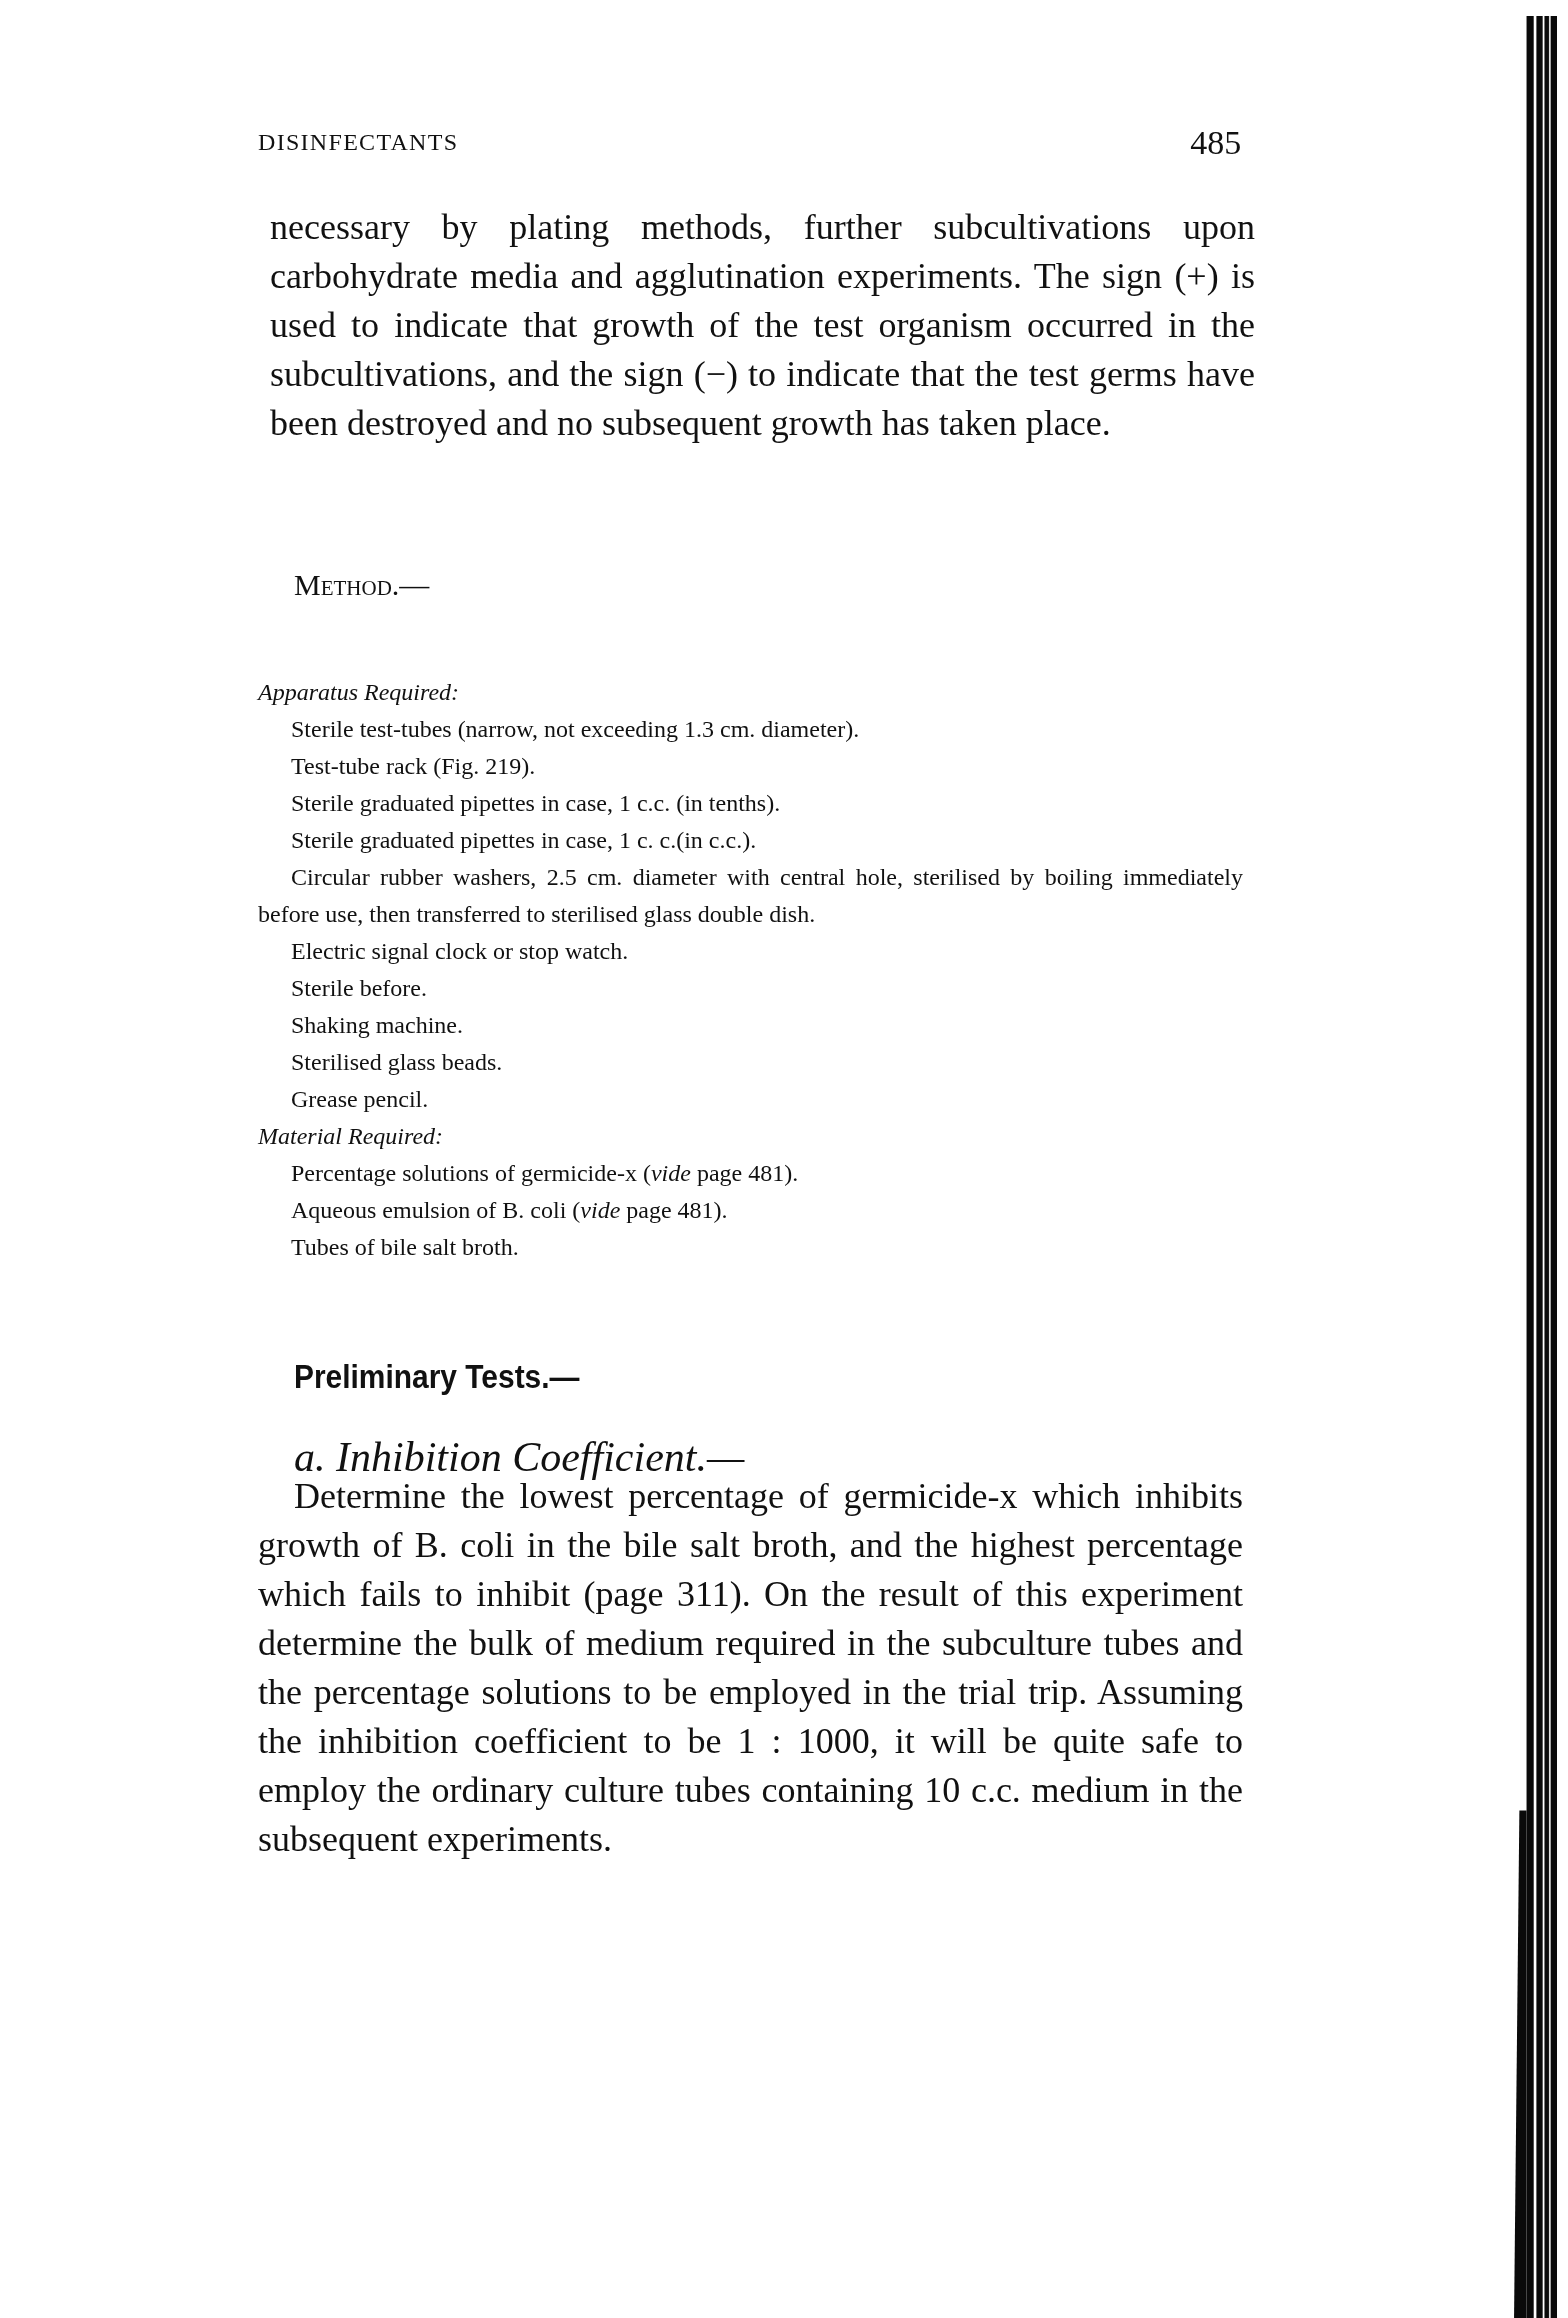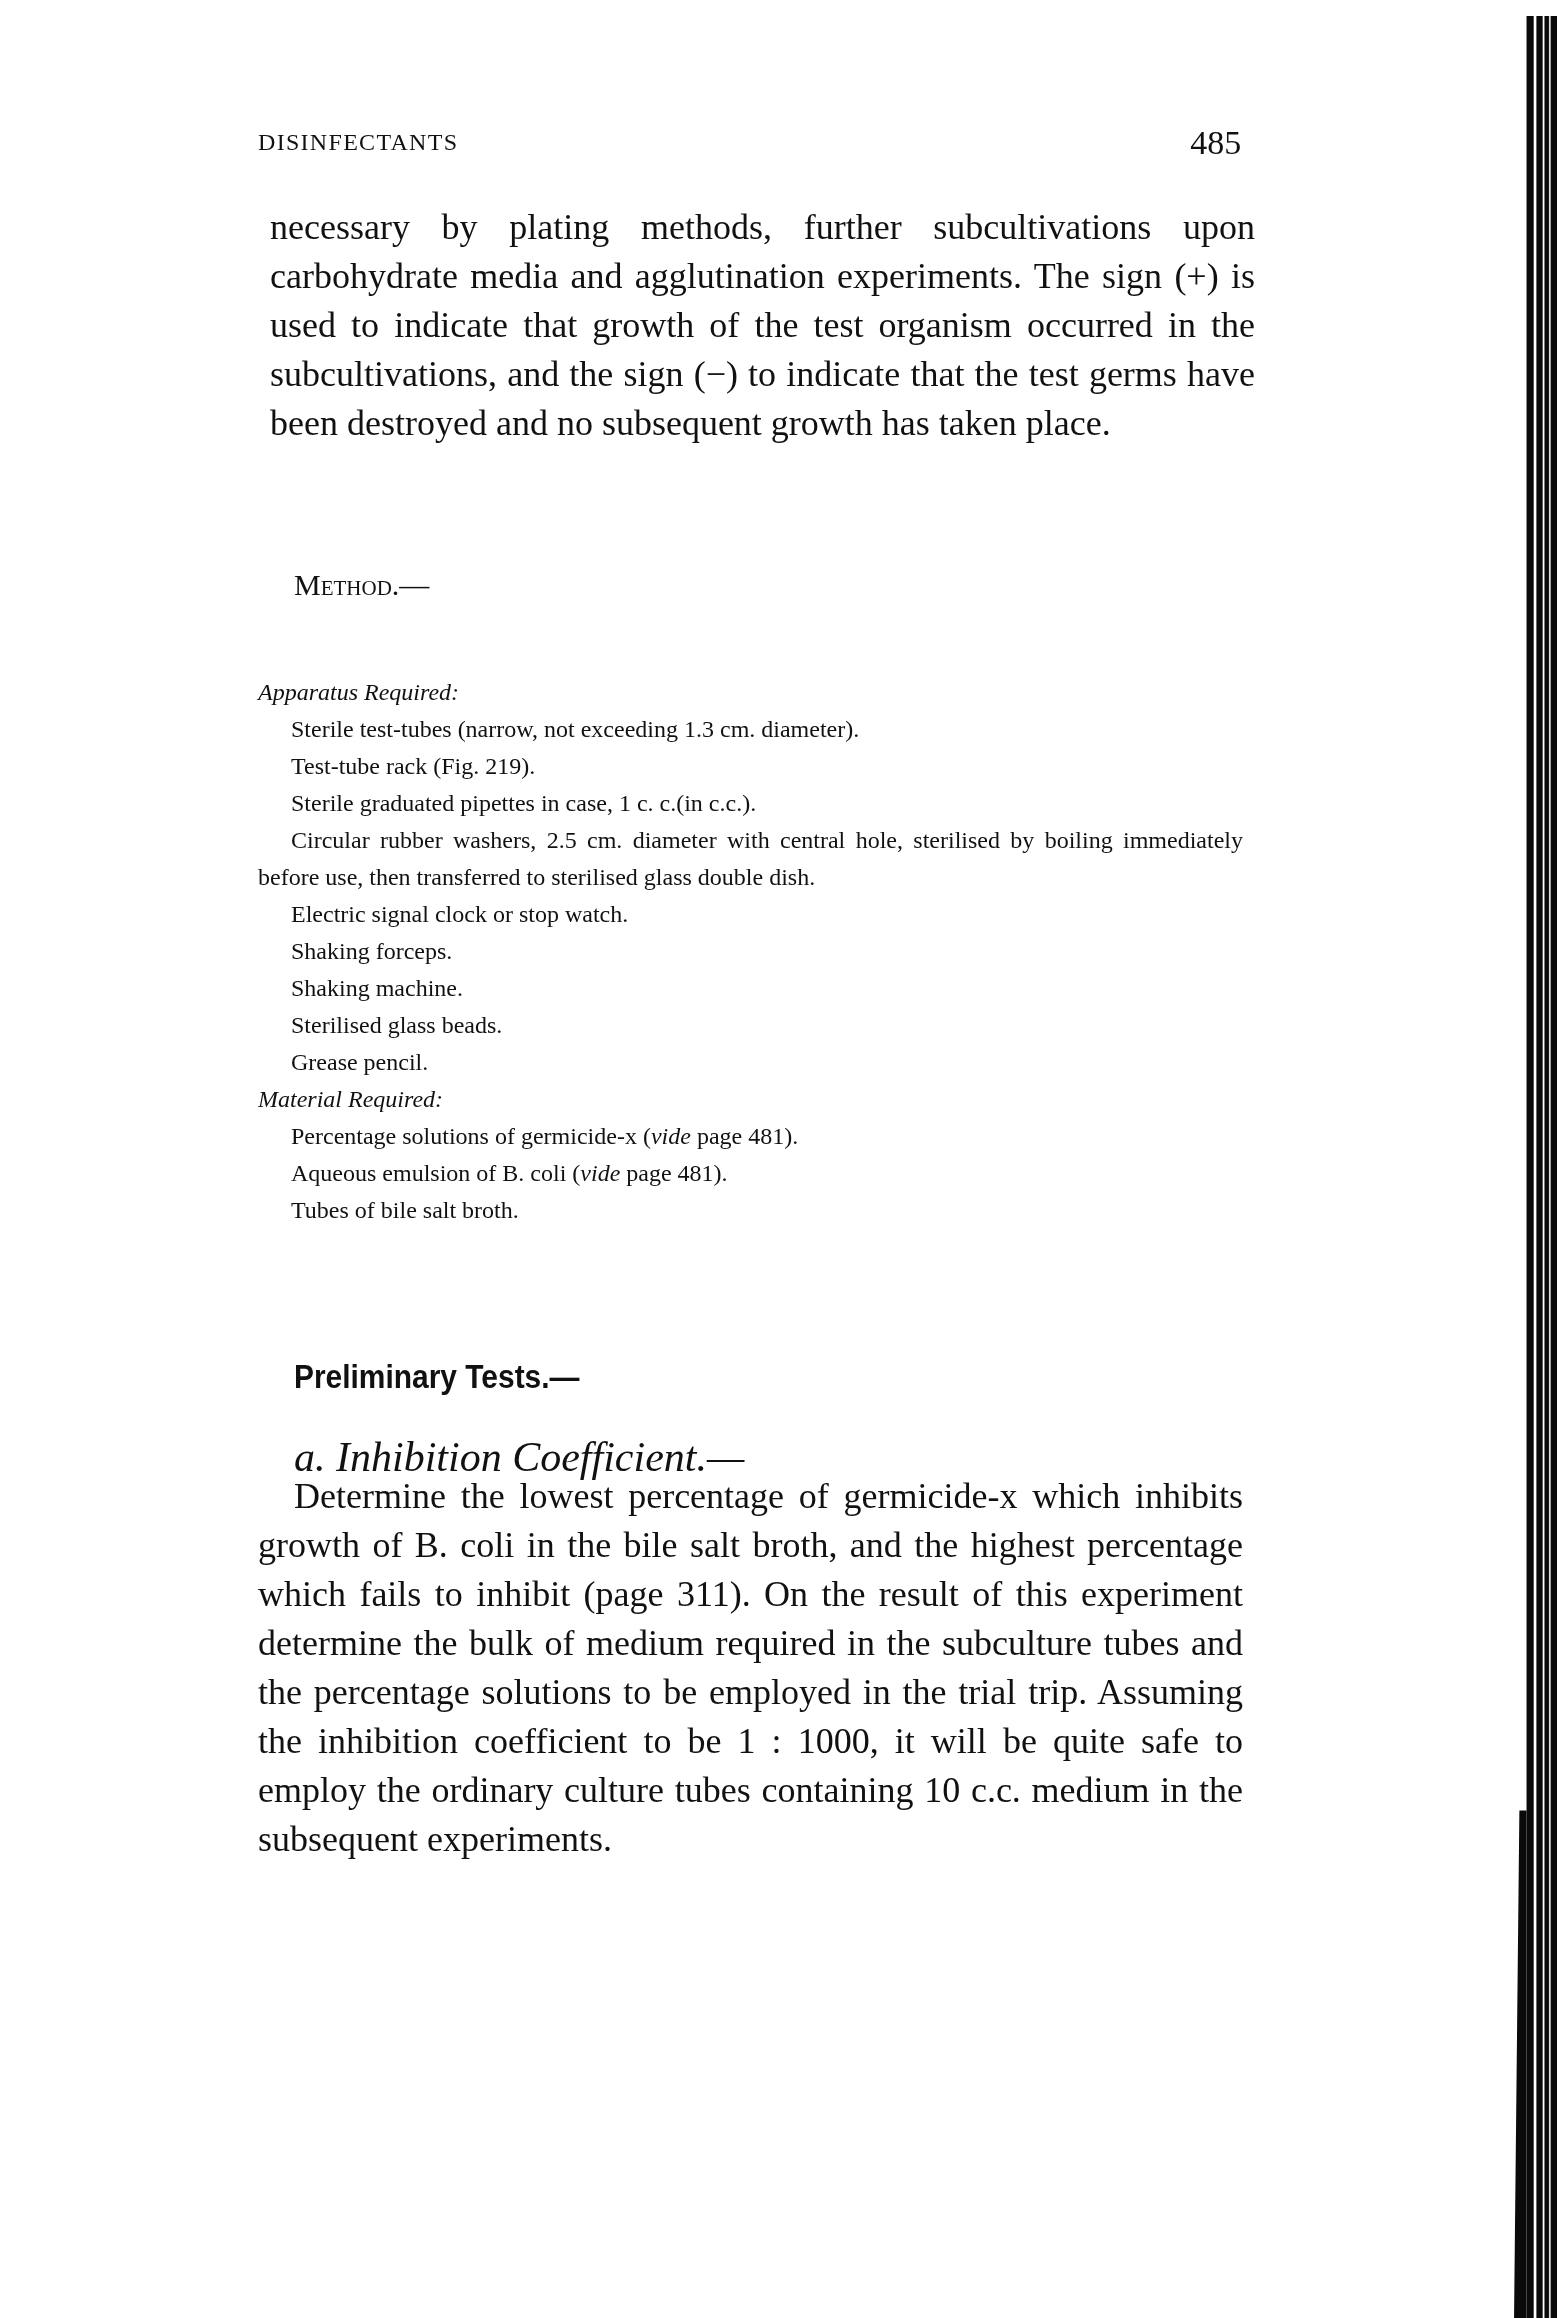--- a/index.html
+++ b/index.html
@@ -36,24 +36,25 @@
   </div>
 
   <p class="para cont" style="margin:12px">necessary by plating methods, further subcultivations upon carbohydrate media and agglutination experiments. The sign (+) is used to indicate that growth of the test organism occurred in the subcultivations, and the sign (−) to indicate that the test germs have been destroyed and no subsequent growth has taken place.</p>
 
   <div class="method">Method.—</div>
 
   <div class="small apparatus">
     <div class="hdr">Apparatus Required:</div>
     <div class="item">Sterile test-tubes (narrow, not exceeding 1.3 cm. diameter).</div>
     <div class="item">Test-tube rack (Fig. 219).</div>
+    <div class="item">Sterile graduated pipettes in case, 1 c.c. (in tenths).</div>
     <div class="item">Sterile graduated pipettes in case, 1 c. c.(in c.c.).</div>
     <div class="item wrap">Circular rubber washers, 2.5 cm. diameter with central hole, sterilised by boiling immediately before use, then transferred to sterilised glass double dish.</div>
     <div class="item">Electric signal clock or stop watch.</div>
-    <div class="item">Shaking forceps.</div>
+    <div class="item">Sterile before.</div>
     <div class="item">Shaking machine.</div>
     <div class="item">Sterilised glass beads.</div>
     <div class="item">Grease pencil.</div>
 
     <div class="hdr">Material Required:</div>
     <div class="item"><span>Percentage solutions of germicide-x (</span><i>vide</i><span> page 481).</span></div>
     <div class="item"><span>Aqueous emulsion of B. coli (</span><i>vide</i><span> page 481).</span></div>
     <div class="item"><span>Tubes of bile salt broth.</span></div>
   </div>
 

